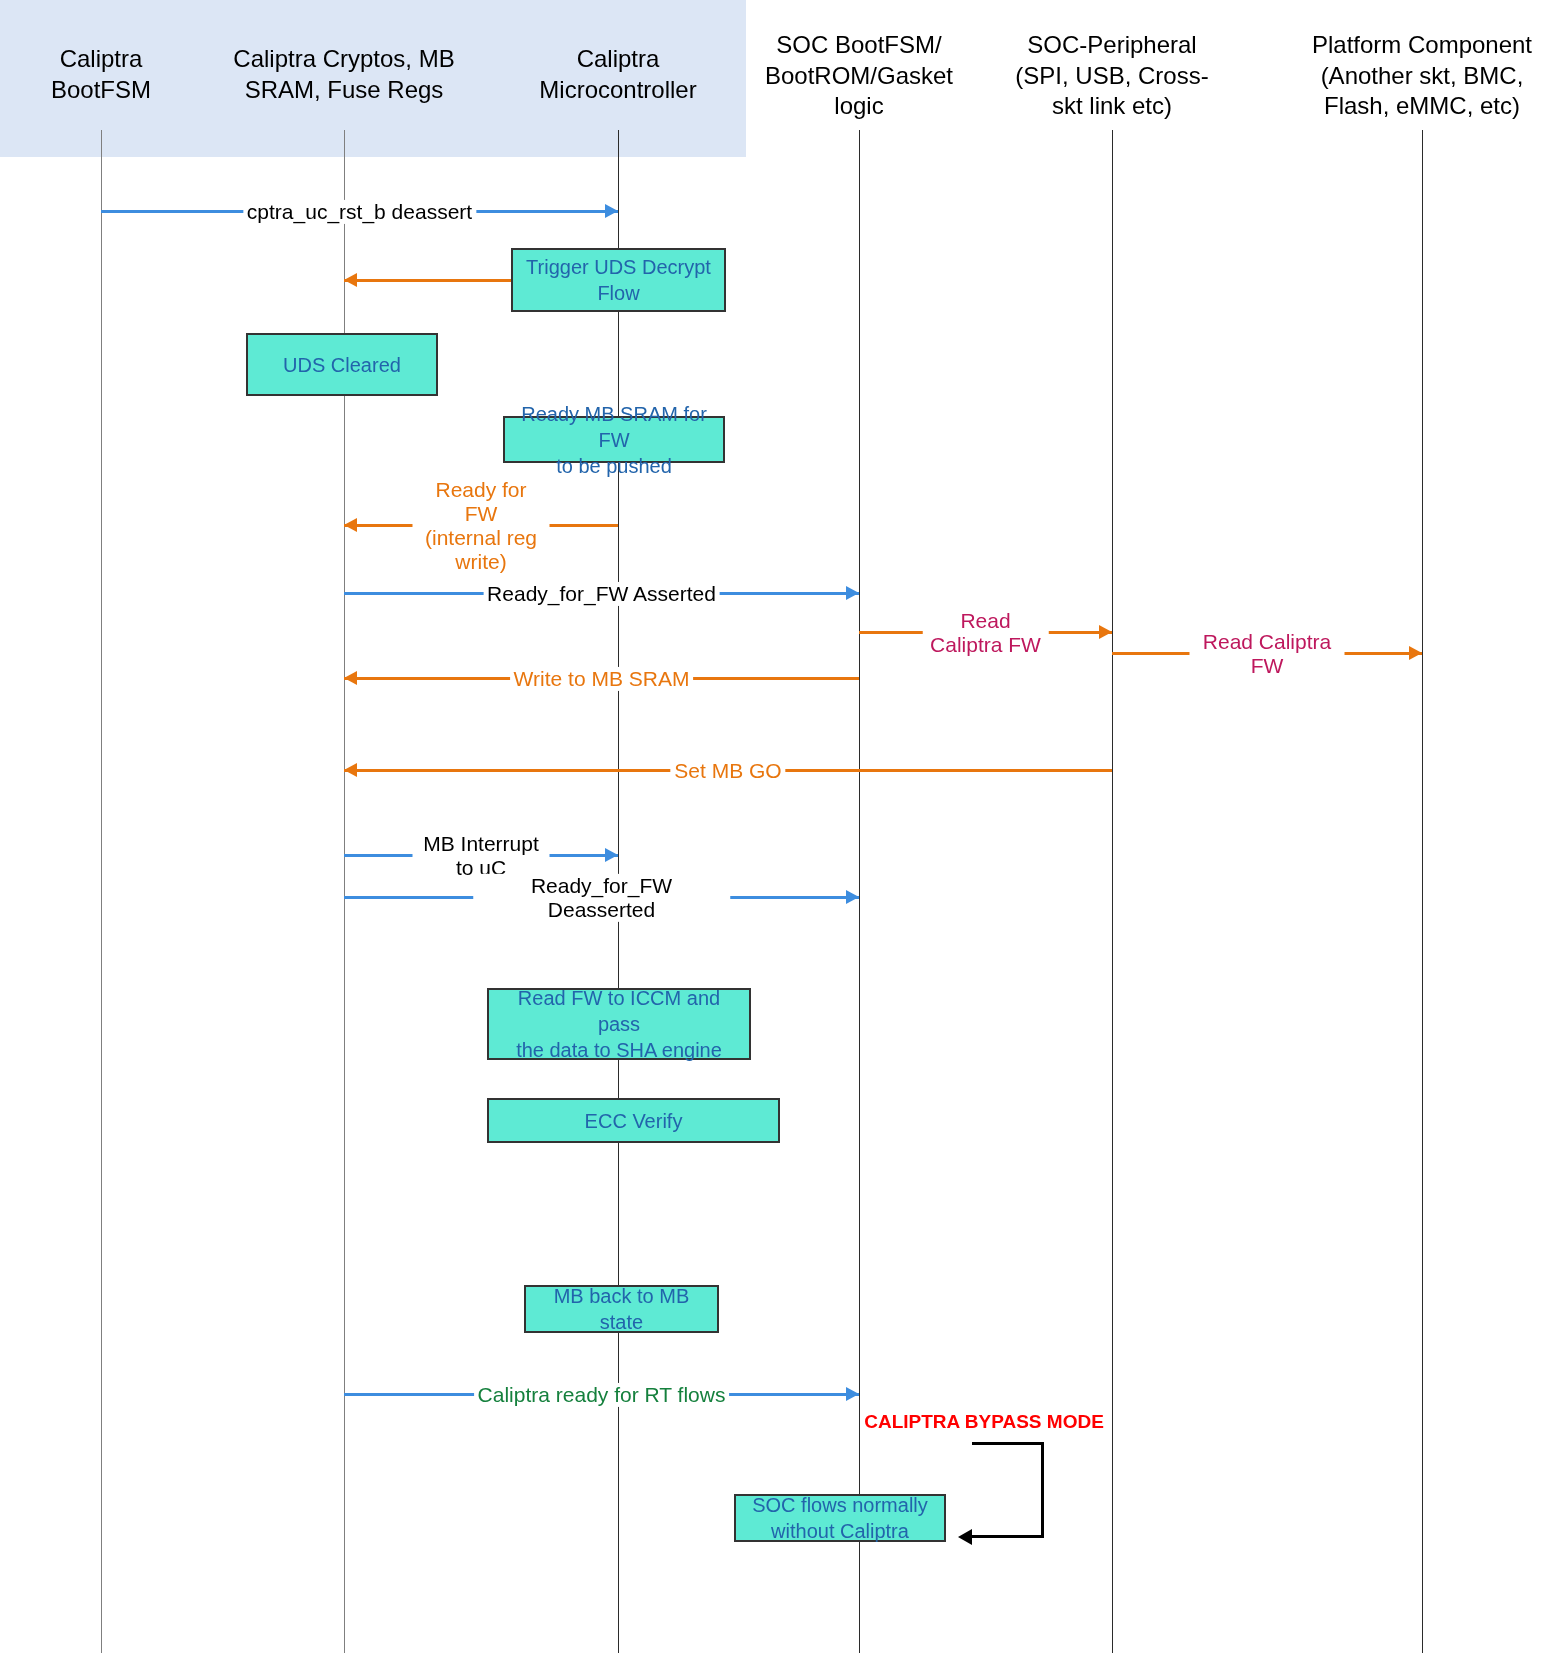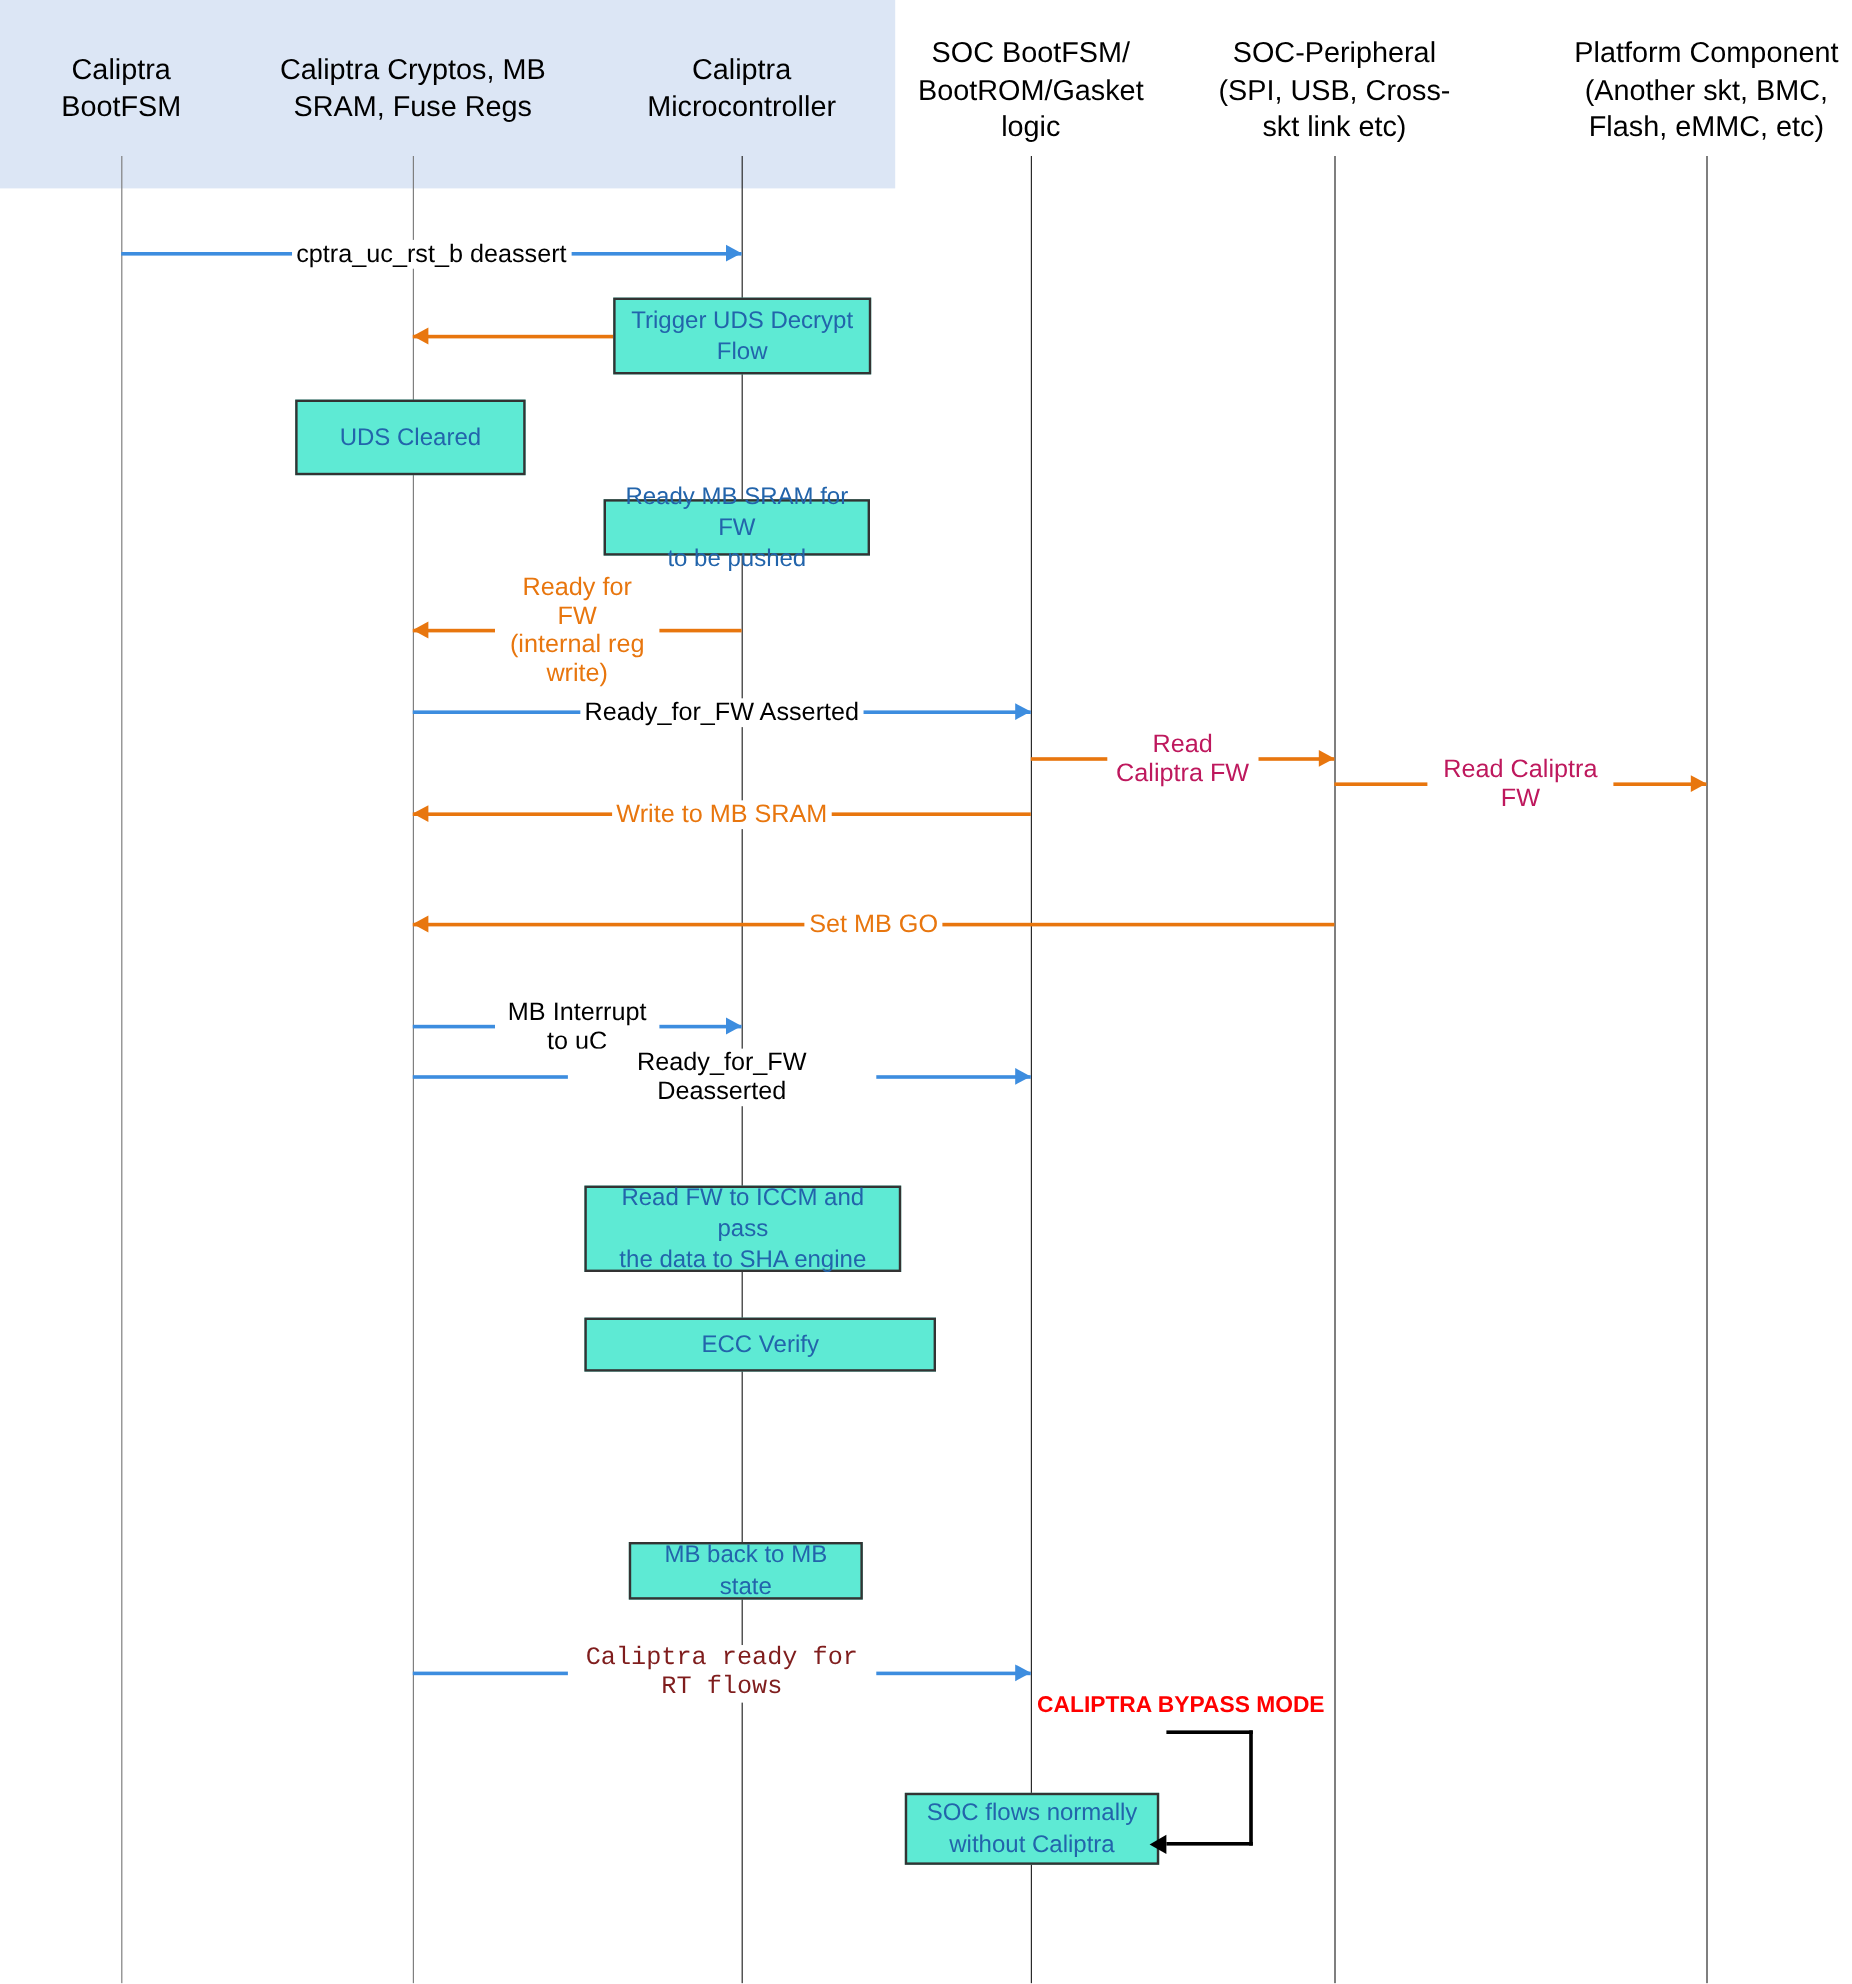--- a/index.html
+++ b/index.html
@@ -70,21 +70,21 @@
     position: absolute;
     transform: translate(-50%, -50%);
     background: #ffffff;
     padding: 0 4px;
     font-size: 21px;
     line-height: 1.15;
     text-align: center;
     white-space: pre-line;
   }
   .msg.blue .label { color: #000000; }
-  .msg.blue.bluetext .label { color: #7f1d1d; font-family: Liberation Mono, monospace; }
+  .msg.blue.bluetext .label { color: #15803d; }
   .msg.orange .label { color: #be185d; }
   .msg.orange.orangetext .label { color: #e8760e; }
   
   .note {
     position: absolute;
     box-sizing: border-box;
     border: 2px solid #333333;
     background: #5eead4;
     color: #2264ab;
     font-size: 20px;
@@ -216,21 +216,21 @@
   <div id="notes">
       <div class="note" style="left: 511px; top: 248px; width: 215px; height: 64px;">Trigger UDS Decrypt
 Flow</div>
       <div class="note" style="left: 246px; top: 333px; width: 192px; height: 63px;">UDS Cleared</div>
       <div class="note" style="left: 503px; top: 416px; width: 222px; height: 47px;">Ready MB SRAM for FW
 to be pushed</div>
       <div class="note" style="left: 487px; top: 988px; width: 264px; height: 72px;">Read FW to ICCM and pass
 the data to SHA engine</div>
       <div class="note" style="left: 487px; top: 1098px; width: 293px; height: 45px;">ECC Verify</div>
       <div class="note" style="left: 524px; top: 1285px; width: 195px; height: 48px;">MB back to MB state</div>
-      <div class="note" style="left: 754px; top: 1494px; width: 212px; height: 60px;">SOC flows normally
+      <div class="note" style="left: 734px; top: 1494px; width: 212px; height: 48px;">SOC flows normally
 without Caliptra</div>
     </div>
   <div id="bypass">
       <div class="bypass-label" style="left: 984px; top: 1411px;">CALIPTRA BYPASS MODE</div>
       <div class="hook" style="left: 972px; top: 1442px; width: 72px; height: 96px;">
         <div class="h-top" style="left: 0px; top: 0px; width: 72px;"></div>
         <div class="h-right" style="left: 69px; top: 0px; height: 96px;"></div>
         <div class="h-bot" style="left: 0px; top: 93px; width: 72px;"></div>
         <div class="h-arrow" style="left: -14px; top: 87px;"></div>
       </div>

